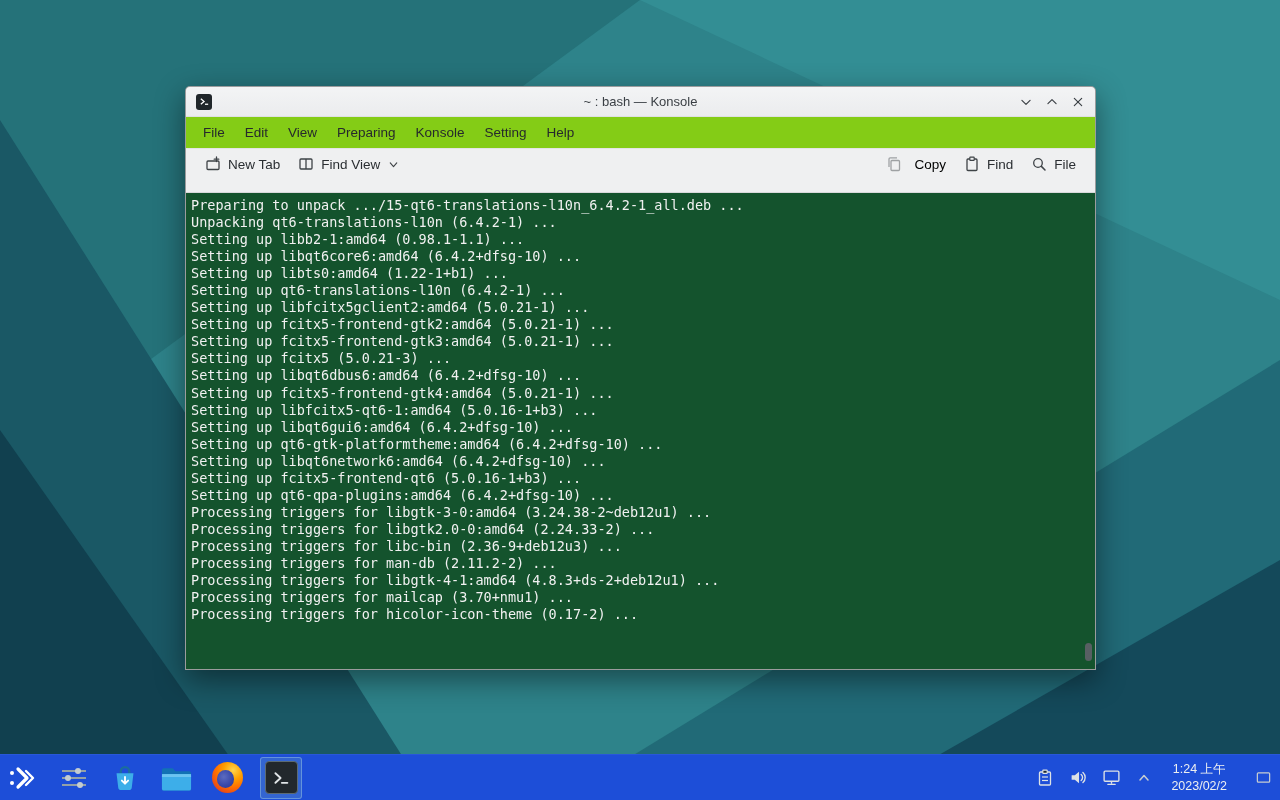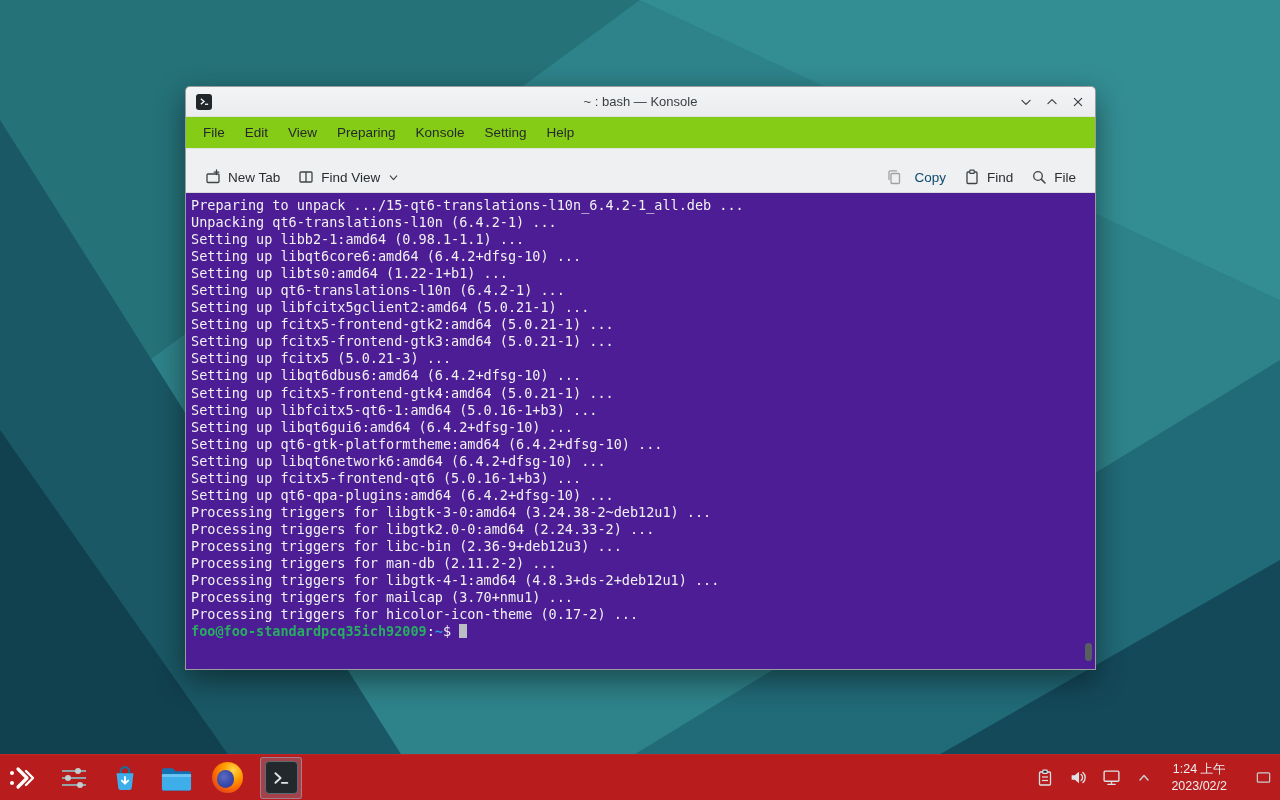--- a/index.html
+++ b/index.html
@@ -33,33 +33,33 @@
   }
   .win-controls{margin-left:auto;display:flex;align-items:center;gap:4px;}
   .win-btn{width:22px;height:22px;display:flex;align-items:center;justify-content:center;
     background:transparent;border:none;padding:0;cursor:default;}
   .menubar{
     height:31px;flex:0 0 31px;display:flex;align-items:center;gap:2px;
     padding:0 8px;background:#84cc16;border-bottom:1px solid #e3e4e6;
   }
   .menu-item{font-size:13.5px;color:#26292c;padding:4px 9px;border-radius:3px;}
   .toolbar{
-    height:43px;flex:0 0 43px;display:flex;align-items:flex-end;
+    height:43px;flex:0 0 43px;display:flex;align-items:flex-start;
     padding:0 10px;background:#eff0f1;border-bottom:1px solid #d8d9db;
   }
   .tool-btn{
     display:flex;align-items:center;gap:7px;font-size:13.5px;color:#2a2e32;
     padding:7px 9px;border-radius:3px;background:transparent;border:none;
   }
-  .tool-btn.disabled{color:#0c4a6e;gap:12px;}
+  .tool-btn.disabled{color:#000000;gap:12px;}
   .tool-btn.disabled svg{opacity:.45;}
   .toolbar-spacer{flex:1;}
   
   .terminal{
-    flex:1;background:#4c1d95;position:relative;overflow:hidden;
+    flex:1;background:#14532d;position:relative;overflow:hidden;
     padding:4px 14px 4px 5px;
   }
   .terminal pre{
     margin:0;font:13.5px/17.05px "DejaVu Sans Mono", monospace;color:#f1f1f1;
     white-space:pre;
   }
   .prompt-line{
     font:13.5px/17.05px "DejaVu Sans Mono", monospace;white-space:pre;color:#f1f1f1;
   }
   .prompt-user{color:#27ae60;font-weight:bold;}
@@ -68,21 +68,21 @@
     display:inline-block;width:8px;height:14px;background:#b9bfc2;
     vertical-align:-2px;margin-left:8px;
   }
   .scrollbar-handle{
     position:absolute;right:3px;bottom:8px;width:7px;height:18px;
     border-radius:3.5px;background:#585f63;
   }
   
   .taskbar{
     position:absolute;left:0;right:0;bottom:0;height:45px;z-index:3;
-    background:#b91c1c;display:flex;
+    background:#1d4ed8;display:flex;
     border-top:1px solid rgba(255,255,255,.05);
   }
   .task-left{display:flex;align-items:center;gap:15px;padding-left:5px;}
   .task-icon{width:36px;height:36px;display:flex;align-items:center;justify-content:center;}
   .task-icon.active{
     background:rgba(110,160,190,.28);border:1px solid rgba(160,205,230,.45);
     border-radius:3px;width:40px;height:40px;
   }
   .firefox-globe{
     width:31px;height:31px;border-radius:50%;position:relative;
@@ -216,21 +216,20 @@
 Setting up libqt6network6:amd64 (6.4.2+dfsg-10) ...
 Setting up fcitx5-frontend-qt6 (5.0.16-1+b3) ...
 Setting up qt6-qpa-plugins:amd64 (6.4.2+dfsg-10) ...
 Processing triggers for libgtk-3-0:amd64 (3.24.38-2~deb12u1) ...
 Processing triggers for libgtk2.0-0:amd64 (2.24.33-2) ...
 Processing triggers for libc-bin (2.36-9+deb12u3) ...
 Processing triggers for man-db (2.11.2-2) ...
 Processing triggers for libgtk-4-1:amd64 (4.8.3+ds-2+deb12u1) ...
 Processing triggers for mailcap (3.70+nmu1) ...
 Processing triggers for hicolor-icon-theme (0.17-2) ...</pre>
-    <div class="prompt-line"><span class="prompt-user">foo@foo-standardpcq35ich92009</span><span>:</span><span class="prompt-path">~</span><span>$</span><span class="cursor"></span></div>
     <div class="scrollbar-handle"></div>
   </div>
 </div>
 
 <div class="taskbar">
   <div class="task-left">
     <div class="task-icon">
       <svg width="30" height="28" viewBox="0 0 30 28">
         <circle cx="4" cy="9" r="2" fill="#ffffff"></circle>
         <circle cx="4" cy="19" r="2" fill="#ffffff"></circle>

